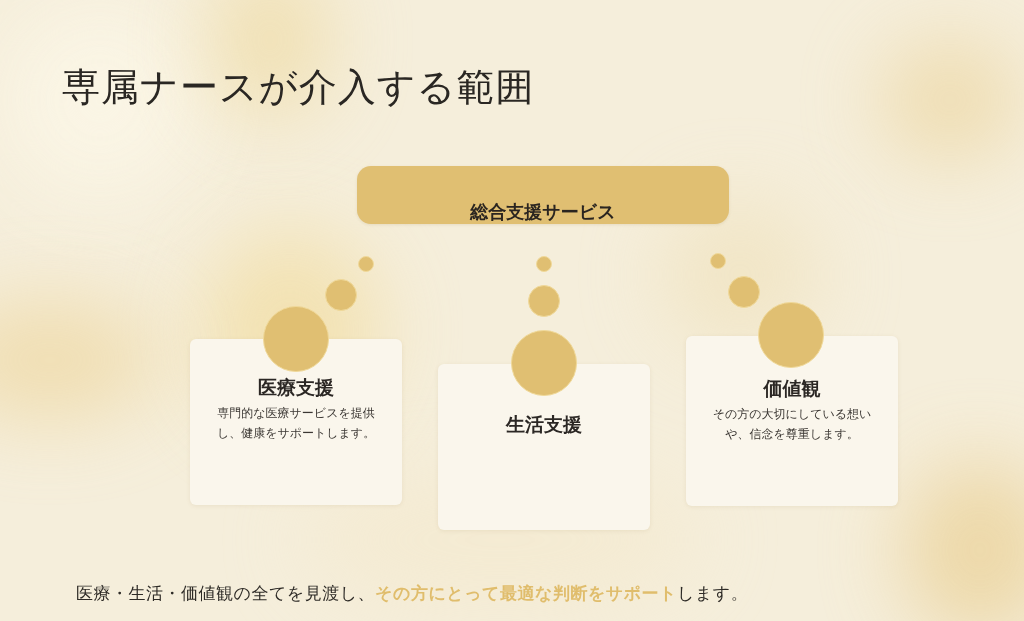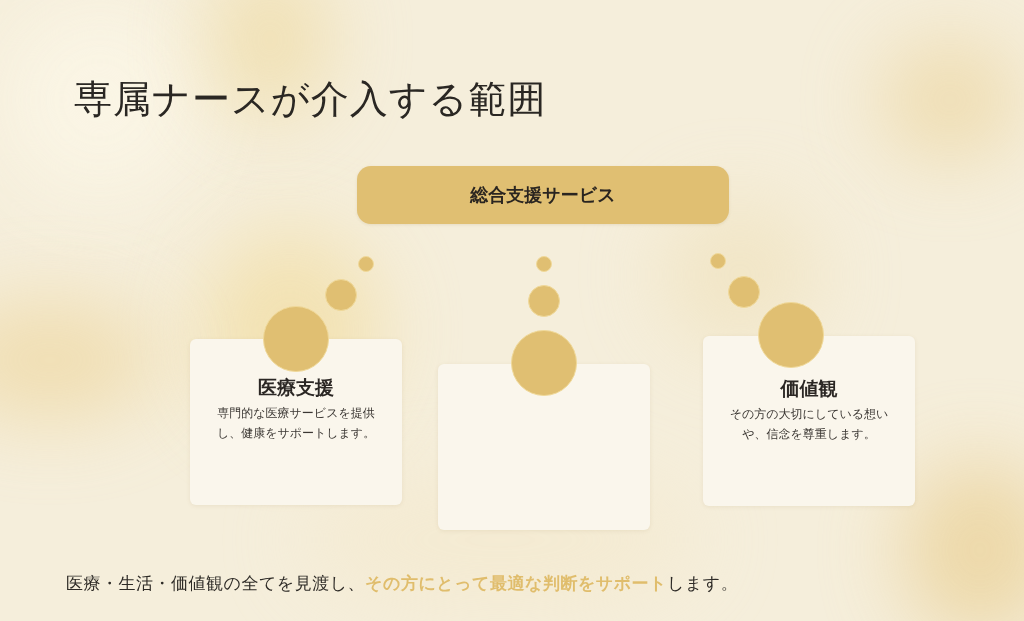--- a/index.html
+++ b/index.html
@@ -13,50 +13,50 @@
   .b1 { left: 200px; top: 230px; width: 180px; height: 200px; background: #f2dfa8; opacity: .8; }
   .b2 { left: -60px; top: 300px; width: 220px; height: 120px; background: #eed7a0; opacity: .7; }
   .b3 { left: 210px; top: -40px; width: 120px; height: 160px; background: #efdca6; opacity: .75; }
   .b4 { left: 880px; top: 40px; width: 140px; height: 120px; background: #ecd59e; opacity: .7; }
   .b5 { left: 900px; top: 460px; width: 160px; height: 180px; background: #ebd39c; opacity: .8; }
   .b6 { left: 660px; top: 200px; width: 160px; height: 150px; background: #efe0b8; opacity: .6; }
   .b7 { left: 0; top: 0; width: 200px; height: 200px; background: #fbf6e6; opacity: .9; }
   .b8 { left: 300px; top: 470px; width: 400px; height: 140px; background: #f4e9cd; opacity: .6; }
 
   .title {
-    position: absolute; left: 62px; top: 62px; margin: 12px;
+    position: absolute; left: 62px; top: 62px; margin: 0;
     font-size: 38px; font-weight: normal; color: #2a2723; letter-spacing: 1px;
   }
   .top-box {
     position: absolute; left: 357px; top: 166px; width: 372px; height: 58px;
     background: #e0bf72; border-radius: 14px;
-    display: flex; align-items: center; justify-content: center;
+    display: flex; align-items: flex-end; justify-content: center;
     font-size: 18px; font-weight: bold; color: #2a2520;
     box-shadow: 0 1px 3px rgba(150,120,60,.15);
   }
   .card {
     position: absolute; width: 212px; background: #faf6ec; border-radius: 6px;
     box-shadow: 0 1px 4px rgba(140,110,50,.10);
     text-align: center; color: #3b3733;
   }
   .card .head { font-size: 19px; font-weight: bold; color: #2b2724; margin-top: 36px; }
   .card .body { font-size: 12px; line-height: 20px; padding: 2px 20px 0; }
   .c1 { left: 190px; top: 339px; height: 166px; }
   .c2 { left: 438px; top: 364px; height: 166px; }
-  .c3 { left: 703px; top: 336px; height: 170px; }
+  .c3 { left: 686px; top: 336px; height: 170px; }
   .c3 .head { margin-top: 40px; }
   .c2 .head { margin-top: 48px; }
 
   .dot { position: absolute; border-radius: 50%; background: #e0bf72; border: 1px solid #f0d99a; box-sizing: border-box; }
   .big { width: 66px; height: 66px; }
   .mid { width: 32px; height: 32px; }
   .sm { width: 16px; height: 16px; }
 
   .footer {
-    position: absolute; left: 62px; top: 568px; font-size: 17px; color: #2d2a26; margin: 4px; letter-spacing: .5px;
+    position: absolute; left: 62px; top: 568px; font-size: 17px; color: #2d2a26; margin: 14px; letter-spacing: .5px;
   }
   .footer .hl { color: #e0bd6c; font-weight: bold; }
 </style>
 </head>
 <body>
 
 <div class="bg">
   <div class="blob b7"></div>
     <div class="blob b1"></div>
     <div class="blob b2"></div>
@@ -80,20 +80,21 @@
 <div class="dot mid" style="left:528px;top:285px;"></div>
 
 <div class="dot sm" style="left:710px;top:253px;"></div>
 <div class="dot mid" style="left:728px;top:276px;"></div>
 
 <div class="card c1">
   <div class="head">医療支援</div>
   <div class="body">専門的な医療サービスを提供し、健康をサポートします。</div>
 </div>
 <div class="card c2">
+  <div class="head">生活支援</div>
 </div>
 <div class="card c3">
   <div class="head">価値観</div>
   <div class="body">その方の大切にしている想いや、信念を尊重します。</div>
 </div>
 
 <div class="dot big" style="left:263px;top:306px;"></div>
 <div class="dot big" style="left:511px;top:330px;"></div>
 <div class="dot big" style="left:758px;top:302px;"></div>
 

